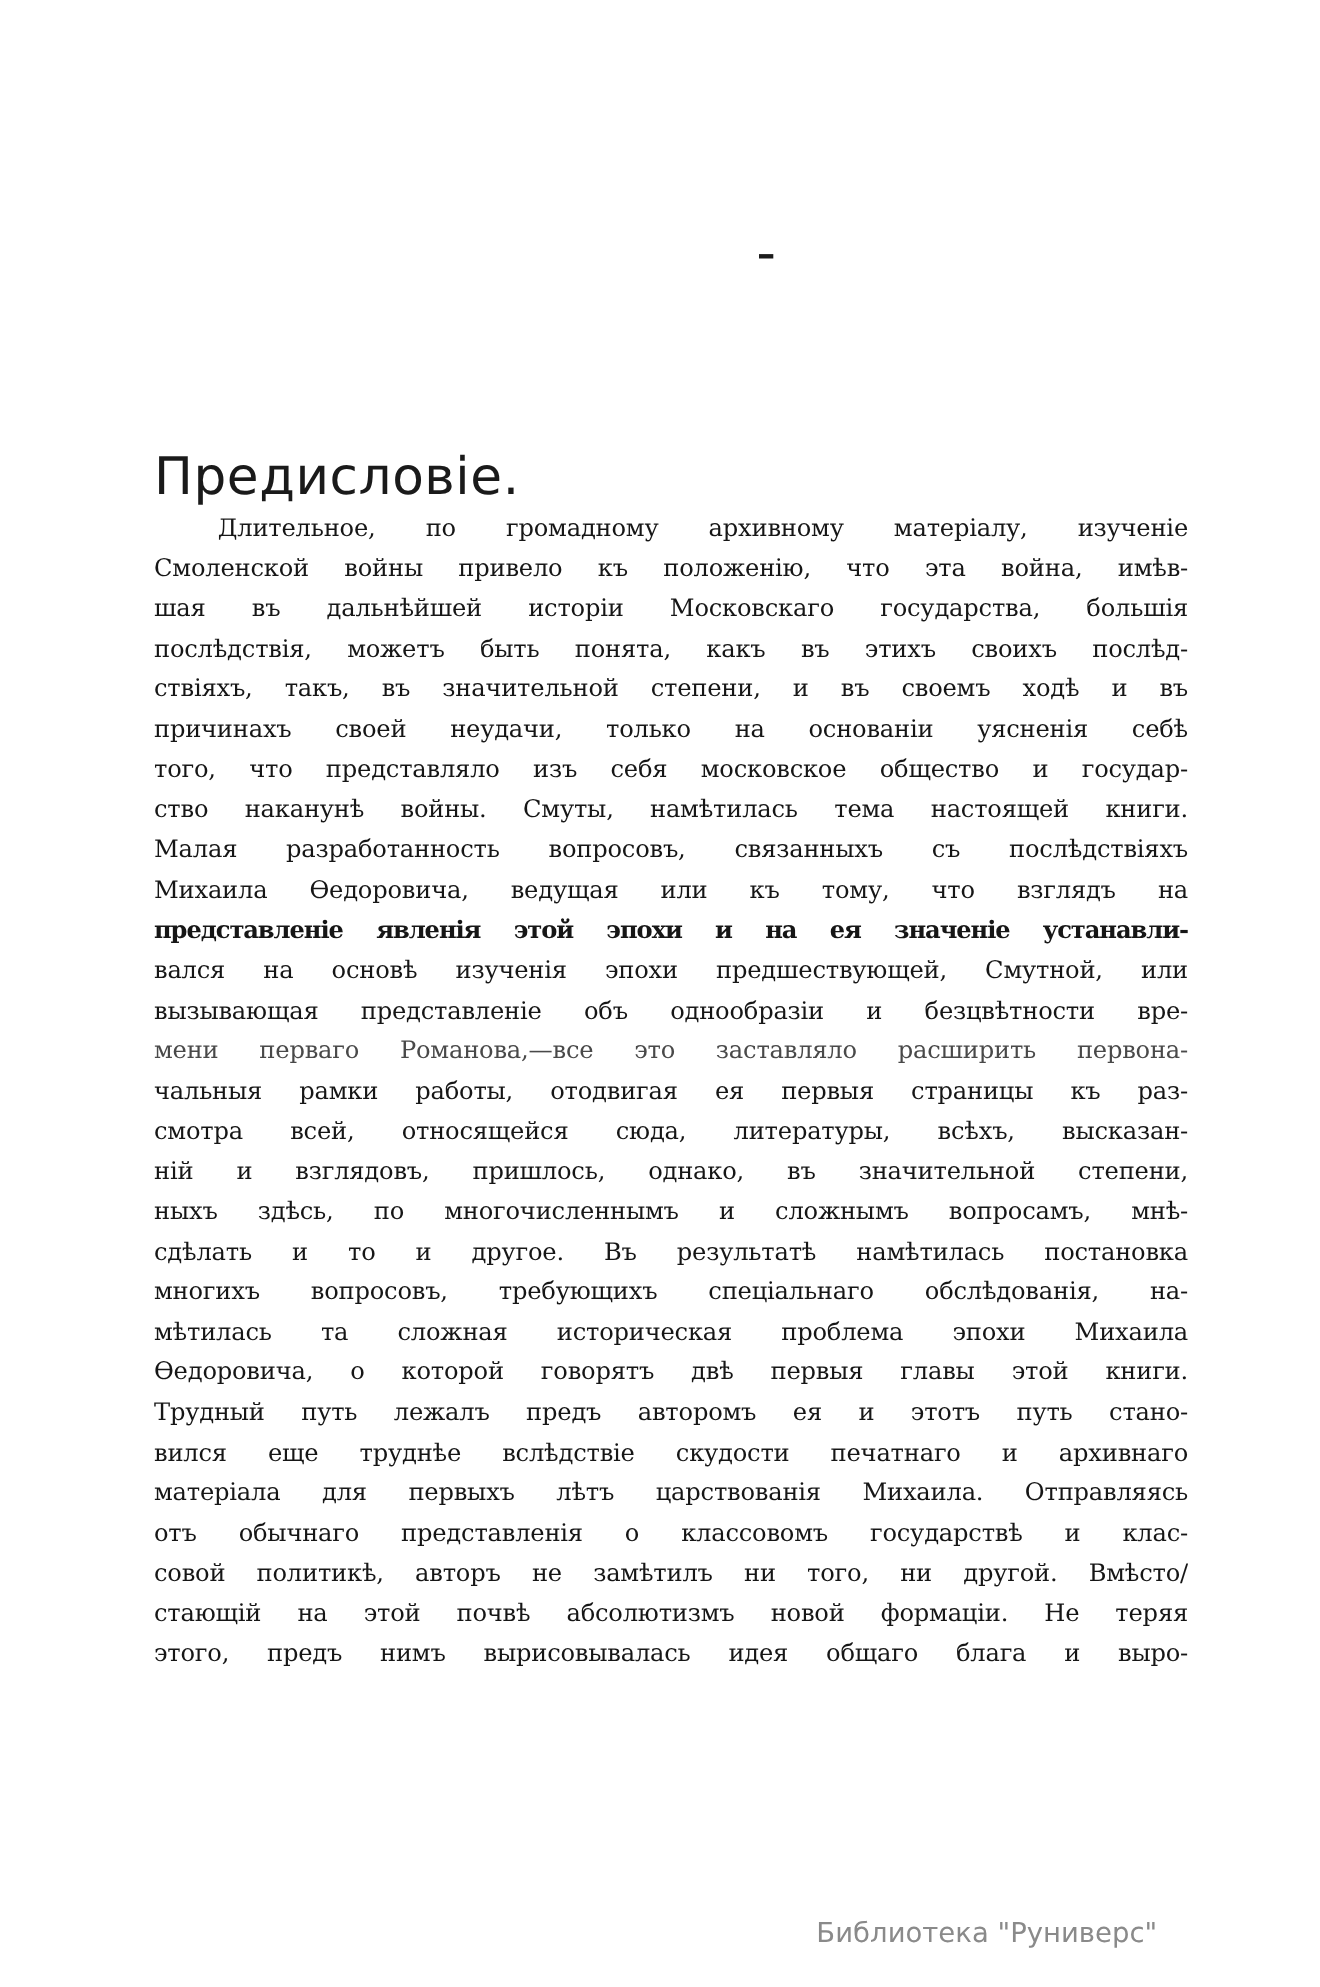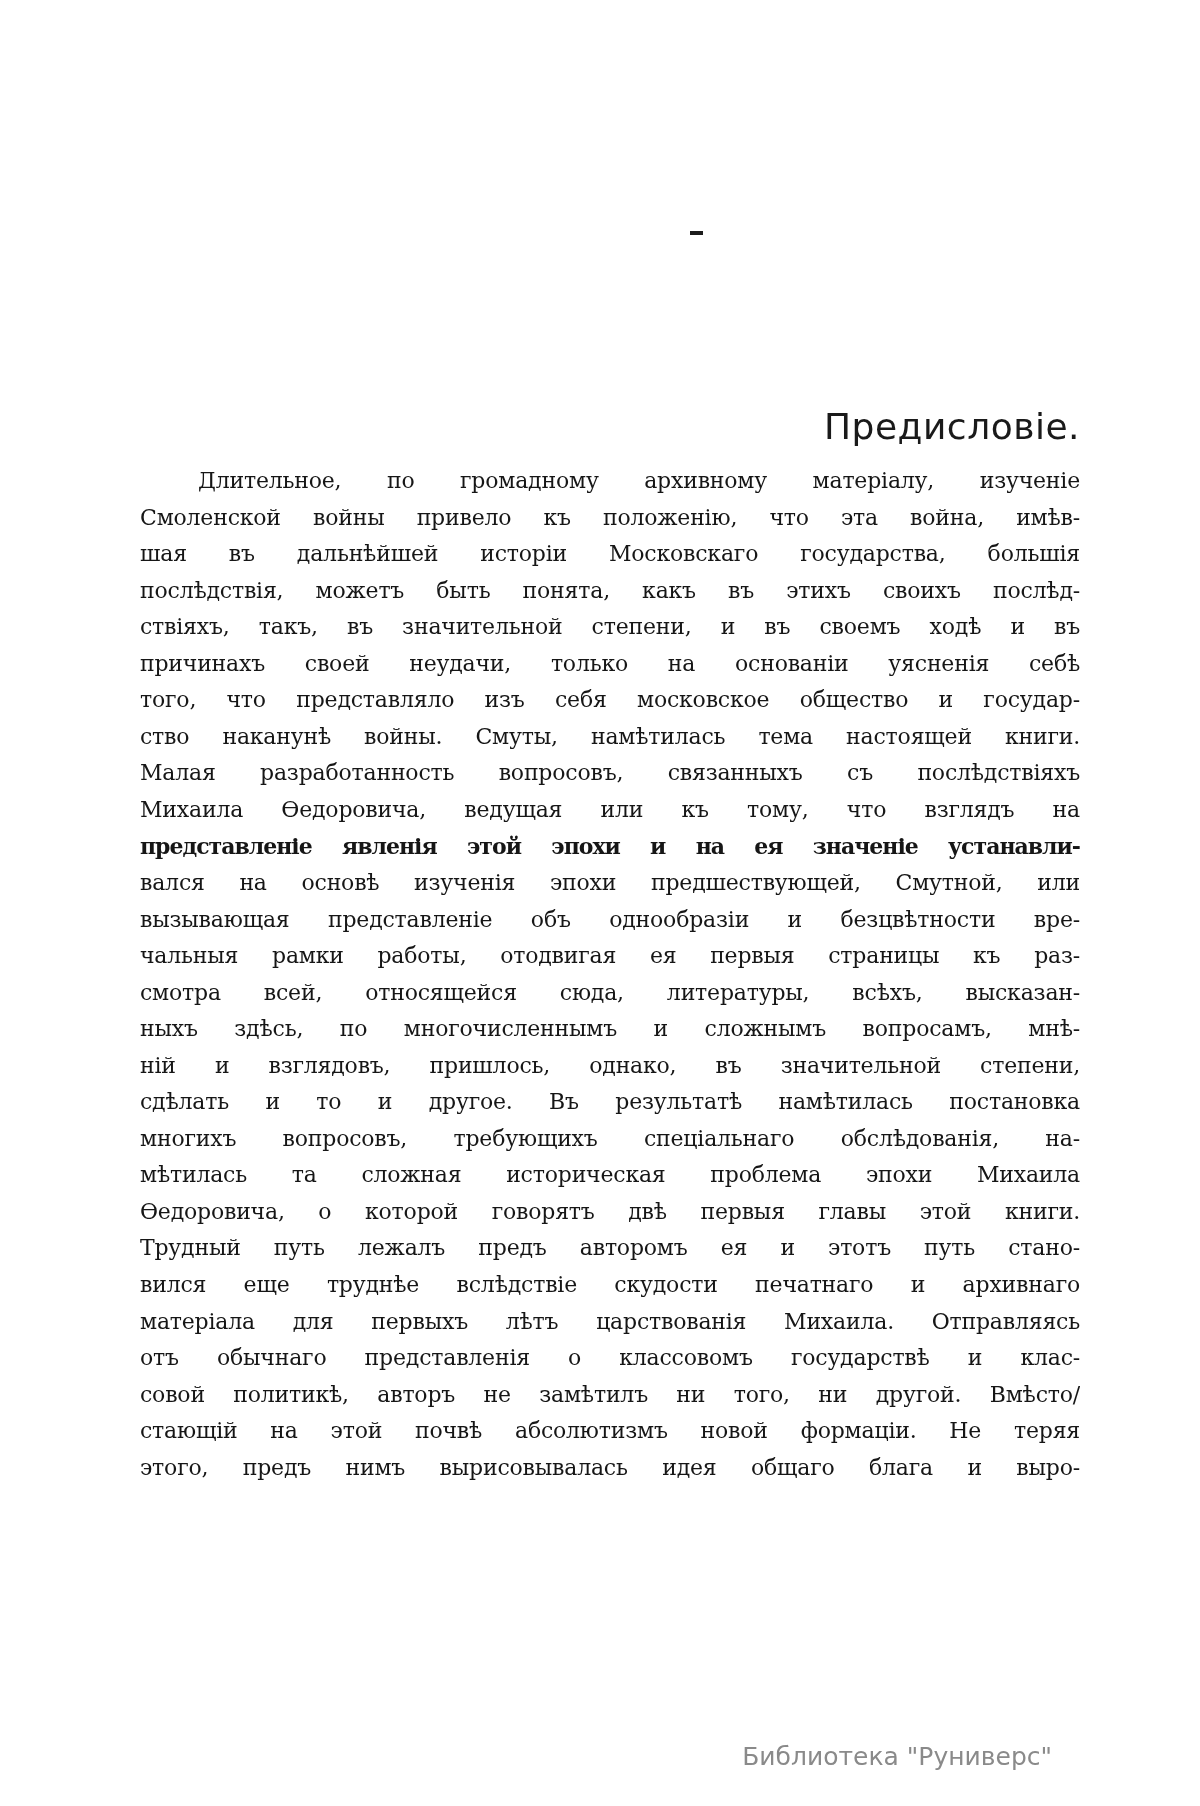--- a/index.html
+++ b/index.html
@@ -18,23 +18,23 @@
     top: 231px;
     width: 13px;
     height: 4px;
     background: #1c1c1c;
   }
   .title {
     position: absolute;
     left: 140px;
     top: 378px;
     width: 940px;
-    text-align: right;
+    text-align: left;
     font-family: "DejaVu Sans", "Liberation Sans", sans-serif;
-    font-size: 36px;
+    font-size: 47px;
     line-height: 50px;
     font-weight: normal;
     color: #1a1a1a;
     letter-spacing: 0.5px;
   }
   .body-text {
     position: absolute;
     left: 140px;
     top: 463px;
     width: 940px;
@@ -77,24 +77,25 @@
       <div class="line">послѣдствія, можетъ быть понята, какъ въ этихъ своихъ послѣд-</div>
       <div class="line">ствіяхъ, такъ, въ значительной степени, и въ своемъ ходѣ и въ</div>
       <div class="line">причинахъ своей неудачи, только на основаніи уясненія себѣ</div>
       <div class="line">того, что представляло изъ себя московское общество и государ-</div>
       <div class="line">ство наканунѣ войны. Смуты, намѣтилась тема настоящей книги.</div>
       <div class="line">Малая разработанность вопросовъ, связанныхъ съ послѣдствіяхъ</div>
       <div class="line">Михаила Ѳедоровича, ведущая или къ тому, что взглядъ на</div>
       <div class="line bold">представленіе явленія этой эпохи и на ея значеніе устанавли-</div>
       <div class="line">вался на основѣ изученія эпохи предшествующей, Смутной, или</div>
       <div class="line">вызывающая представленіе объ однообразіи и безцвѣтности вре-</div>
+      <div class="line faded">мени перваго Романова,—все это заставляло расширить первона-</div>
       <div class="line">чальныя рамки работы, отодвигая ея первыя страницы къ раз-</div>
       <div class="line">смотра всей, относящейся сюда, литературы, всѣхъ, высказан-</div>
+      <div class="line">ній и взглядовъ, пришлось, однако, въ значительной степени,</div>
       <div class="line">ныхъ здѣсь, по многочисленнымъ и сложнымъ вопросамъ, мнѣ-</div>
-      <div class="line">ній и взглядовъ, пришлось, однако, въ значительной степени,</div>
       <div class="line">сдѣлать и то и другое. Въ результатѣ намѣтилась постановка</div>
       <div class="line">многихъ вопросовъ, требующихъ спеціальнаго обслѣдованія, на-</div>
       <div class="line">мѣтилась та сложная историческая проблема эпохи Михаила</div>
       <div class="line">Ѳедоровича, о которой говорятъ двѣ первыя главы этой книги.</div>
       <div class="line">Трудный путь лежалъ предъ авторомъ ея и этотъ путь стано-</div>
       <div class="line">вился еще труднѣе вслѣдствіе скудости печатнаго и архивнаго</div>
       <div class="line">матеріала для первыхъ лѣтъ царствованія Михаила. Отправляясь</div>
       <div class="line">отъ обычнаго представленія о классовомъ государствѣ и клас-</div>
       <div class="line">совой политикѣ, авторъ не замѣтилъ ни того, ни другой. Вмѣсто/</div>
       <div class="line">стающій на этой почвѣ абсолютизмъ новой формаціи. Не теряя</div>

